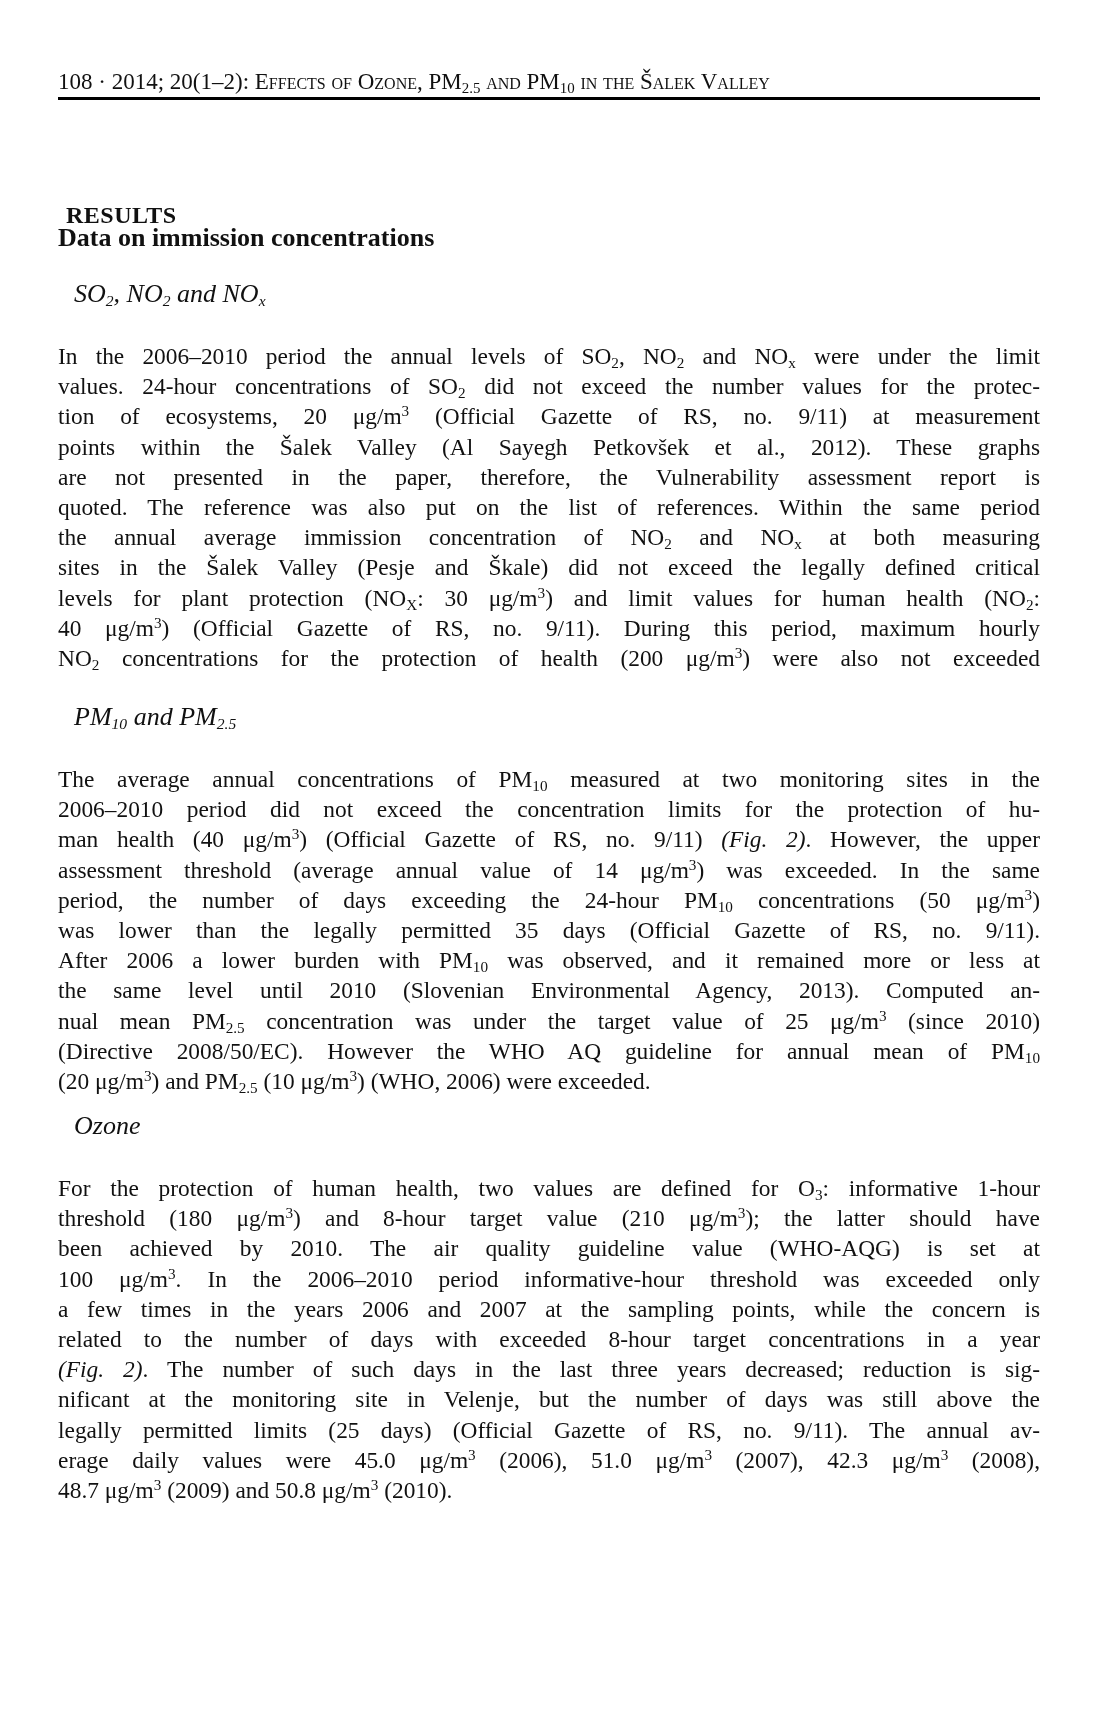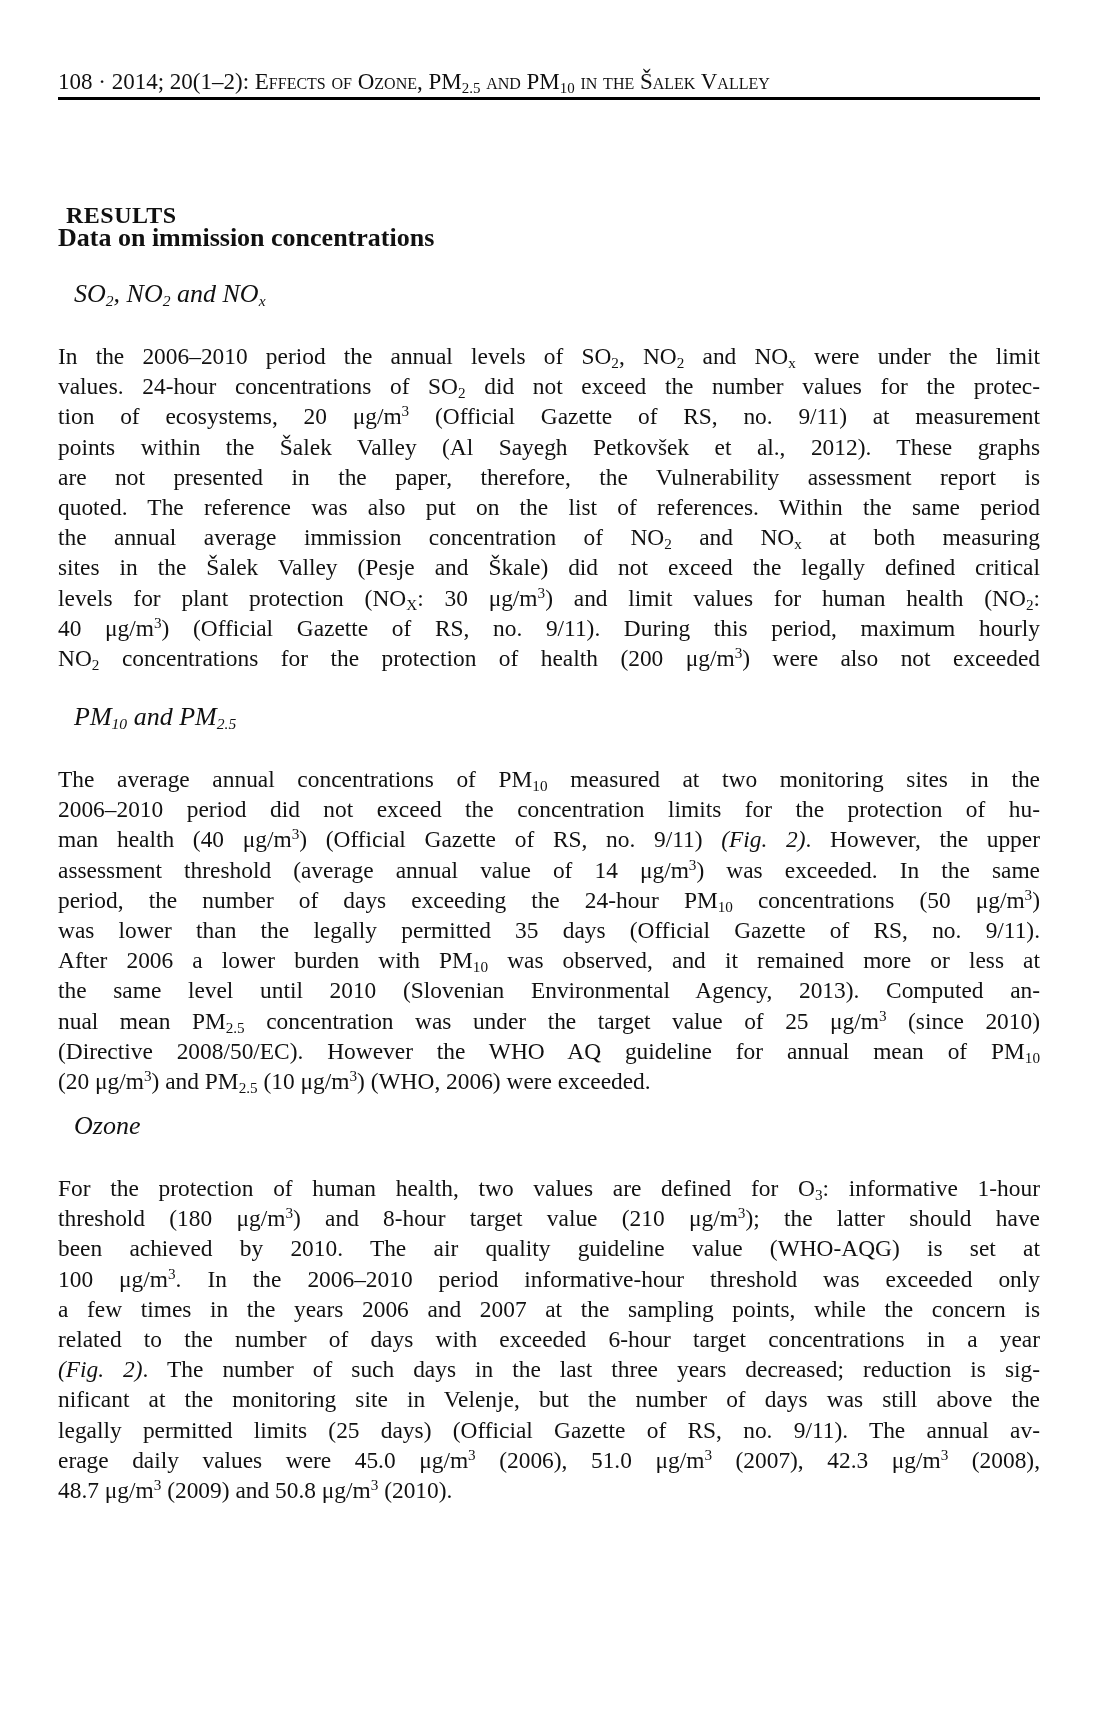--- a/index.html
+++ b/index.html
@@ -69,21 +69,21 @@
   </div>
 
   <div class="h3" style="top:1111px">Ozone</div>
 
   <div class="para" style="top:1173px">
     <span class="line"><span>For the protection of human health, two values are defined for O</span><sub>3</sub><span>: informative 1-hour</span></span>
     <span class="line"><span>threshold (180 μg/m</span><sup>3</sup><span>) and 8-hour target value (210 μg/m</span><sup>3</sup><span>); the latter should have</span></span>
     <span class="line"><span>been achieved by 2010. The air quality guideline value (WHO-AQG) is set at</span></span>
     <span class="line"><span>100 μg/m</span><sup>3</sup><span>. In the 2006–2010 period informative-hour threshold was exceeded only</span></span>
     <span class="line"><span>a few times in the years 2006 and 2007 at the sampling points, while the concern is</span></span>
-    <span class="line"><span>related to the number of days with exceeded 6-hour target concentrations in a year</span></span>
+    <span class="line"><span>related to the number of days with exceeded 8-hour target concentrations in a year</span></span>
     <span class="line"><i>(Fig. 2)</i><span>. The number of such days in the last three years decreased; reduction is sig-</span></span>
     <span class="line"><span>nificant at the monitoring site in Velenje, but the number of days was still above the</span></span>
     <span class="line"><span>legally permitted limits (25 days) (Official Gazette of RS, no. 9/11). The annual av-</span></span>
     <span class="line"><span>erage daily values were 45.0 μg/m</span><sup>3</sup><span> (2006), 51.0 μg/m</span><sup>3</sup><span> (2007), 42.3 μg/m</span><sup>3</sup><span> (2008),</span></span>
     <span class="line last"><span>48.7 μg/m</span><sup>3</sup><span> (2009) and 50.8 μg/m</span><sup>3</sup><span> (2010).</span></span>
   </div>
 
 </div>
 
 </body></html>

